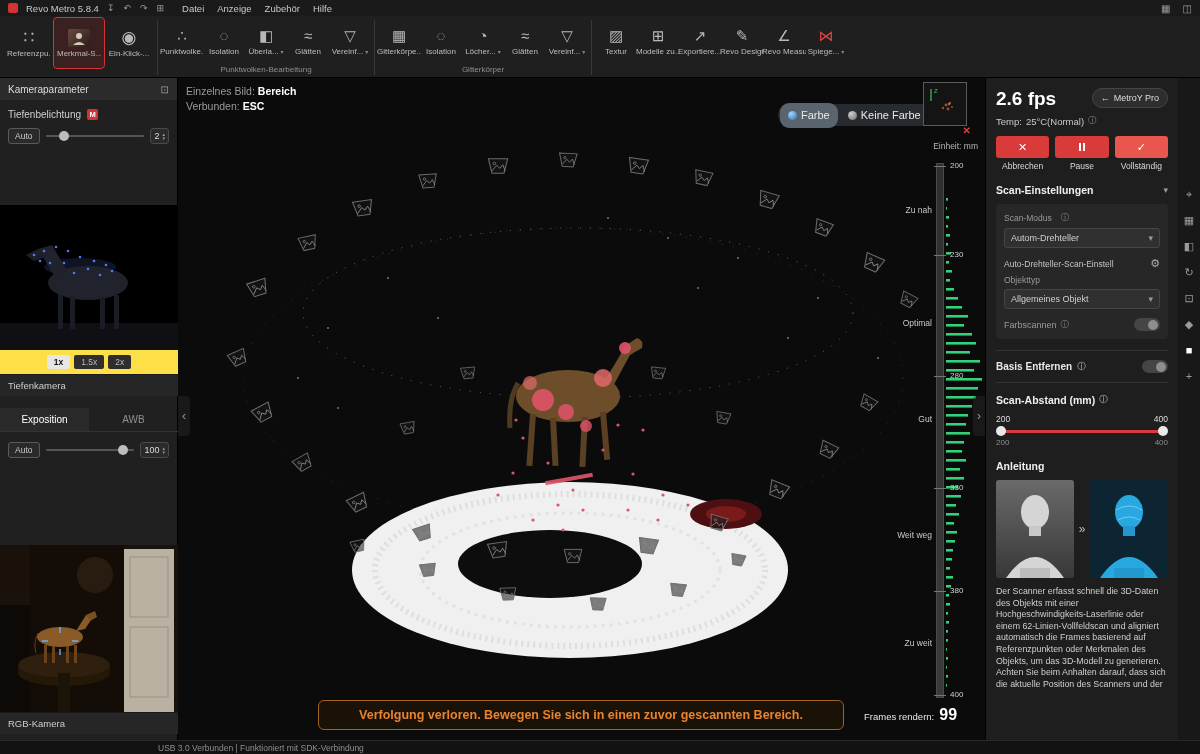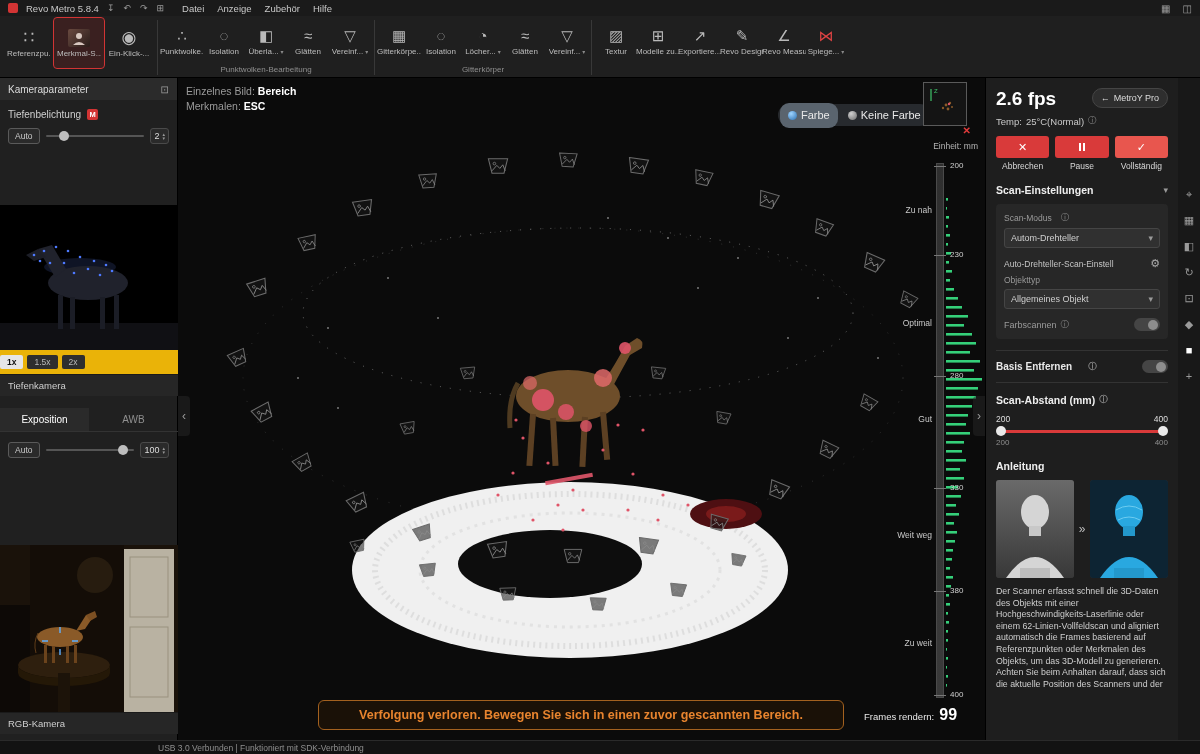--- a/index.html
+++ b/index.html
@@ -38,21 +38,21 @@
   .lp-label-row{display:flex;align-items:center;gap:6px;padding:9px 8px 0;font-size:10px;color:#cfcfcf}
   .m-badge{background:#d23434;color:#fff;font-size:7.5px;font-weight:bold;width:11px;height:11px;border-radius:2px;display:flex;align-items:center;justify-content:center}
   .lp-controls{display:flex;align-items:center;gap:6px;padding:8px}
   .auto-chip{border:1px solid #5a5a5a;border-radius:3px;font-size:8.5px;color:#c9c9c9;padding:2px 6px;background:#2a2a2a}
   .slider{position:relative;flex:1;height:12px}
   .slider .track{position:absolute;left:0;right:0;top:5px;height:2px;background:#555;border-radius:1px}
   .slider .knob{position:absolute;top:1px;width:10px;height:10px;border-radius:50%;background:#bdbdbd}
   .spin{display:flex;align-items:center;border:1px solid #4a4a4a;background:#2a2a2a;border-radius:3px;height:16px;padding:0 3px;font-size:9px;color:#ddd;gap:3px}
   .spin .arrows{display:flex;flex-direction:column;font-size:5px;color:#9a9a9a;line-height:4px}
   .depth-preview{position:absolute;top:127px;left:0;width:178px;height:145px;background:#000}
-  .zoom-row{position:absolute;top:272px;left:0;width:178px;height:24px;display:flex;align-items:center;gap:4px;background:#eab308}
+  .zoom-row{position:absolute;top:272px;left:0;width:178px;height:24px;display:flex;align-items:center;justify-content:center;gap:4px;background:#fde047}
   .zoom-btn{font-size:8.5px;padding:2px 7px;border-radius:2px;background:#2e2e2e;color:#b9b9b9;border:none;font-family:inherit}
   .zoom-btn.active{background:#e6e6e6;color:#111;font-weight:bold}
   .lp-caption{position:absolute;left:0;width:178px;height:22px;background:#262626;display:flex;align-items:center;padding:0 8px;font-size:9.5px;color:#cfcfcf;border-top:1px solid #1a1a1a}
   .cap-depth{top:296px}
   .lp-tabs{position:absolute;top:330px;left:0;width:178px;height:24px;display:flex;border-bottom:1px solid #333}
   .tab{flex:1;text-align:center;font-size:10px;color:#8f8f8f;display:flex;align-items:center;justify-content:center}
   .tab.active{color:#fff;background:#2a2a2a}
   .controls2{position:absolute;top:356px;left:0;right:0}
   .rgb-preview{position:absolute;top:467px;left:0;width:178px;height:167px;background:#0c0906}
   .cap-rgb{top:634px}
@@ -103,21 +103,21 @@
   .sec-header{display:flex;justify-content:space-between;align-items:center;margin-top:13px;font-size:10.5px;font-weight:bold;color:#eee}
   .chev{color:#9a9a9a;font-size:9px;font-weight:normal}
   .card{background:#272727;border-radius:4px;margin-top:8px;padding:8px}
   .fld-label{font-size:8.5px;color:#9a9a9a;display:flex;gap:9px;align-items:center;margin:5px 0 4px}
   .select{height:20px;background:#303030;border:1px solid #454545;border-radius:3px;display:flex;align-items:center;justify-content:space-between;padding:0 6px;font-size:9px;color:#cfcfcf}
   .row-between{display:flex;justify-content:space-between;align-items:center;margin-top:9px}
   .gear{color:#aaa;font-size:11px}
   .toggle{width:26px;height:13px;border-radius:7px;background:#454545;position:relative;flex:none}
   .toggle i{position:absolute;top:1.5px;right:2px;width:10px;height:10px;border-radius:50%;background:#8d8d8d}
   .base-row{display:flex;justify-content:space-between;align-items:center;margin-top:11px;padding:9px 0;border-top:1px solid #333;border-bottom:1px solid #333;font-size:10px;font-weight:bold;color:#e8e8e8}
-  .base-left{display:flex;gap:16px;align-items:center}
+  .base-left{display:flex;gap:5px;align-items:center}
   .dist-header{margin-top:11px;font-size:10.5px;font-weight:bold;color:#eee;display:flex;gap:4px;align-items:center}
   .range-wrap{margin-top:8px}
   .range-vals{display:flex;justify-content:space-between;font-size:8.5px;color:#ddd}
   .range-track{position:relative;height:10px;margin:2px 2px}
   .range-track .bar{position:absolute;left:0;right:0;top:4px;height:3px;background:#d93a3a;border-radius:2px}
   .range-track .hdl{position:absolute;top:0;width:10px;height:10px;border-radius:50%;background:#e9e9e9}
   .hdl.h1{left:-2px}.hdl.h2{right:-2px}
   .range-minmax{display:flex;justify-content:space-between;font-size:8px;color:#8f8f8f}
   .guide-header{margin-top:13px;font-size:10.5px;font-weight:bold;color:#eee}
   .guide-imgs{display:flex;align-items:center;justify-content:space-between;margin-top:8px}
@@ -480,21 +480,21 @@
           <circle cx="640" cy="220" r="1" fill="#7a7a7a"></circle>
           <circle cx="120" cy="300" r="1" fill="#7a7a7a"></circle>
           <circle cx="490" cy="160" r="1" fill="#7a7a7a"></circle>
           <circle cx="430" cy="140" r="1" fill="#7a7a7a"></circle>
         </g>
     </svg>
 
     <div class="hints">
       <div><span class="hl">Einzelnes Bild:</span>
            <span class="hv">Bereich</span></div>
-      <div><span class="hl">Merkmalen:</span>
+      <div><span class="hl">Verbunden:</span>
            <span class="hv">ESC</span></div>
     </div>
 
     <div class="ctoggle">
       <span class="cpill sel">
         <span class="sph colored"></span>
         <span>Farbe</span>
       </span>
       <span class="cpill">
         <span class="sph gray"></span>

